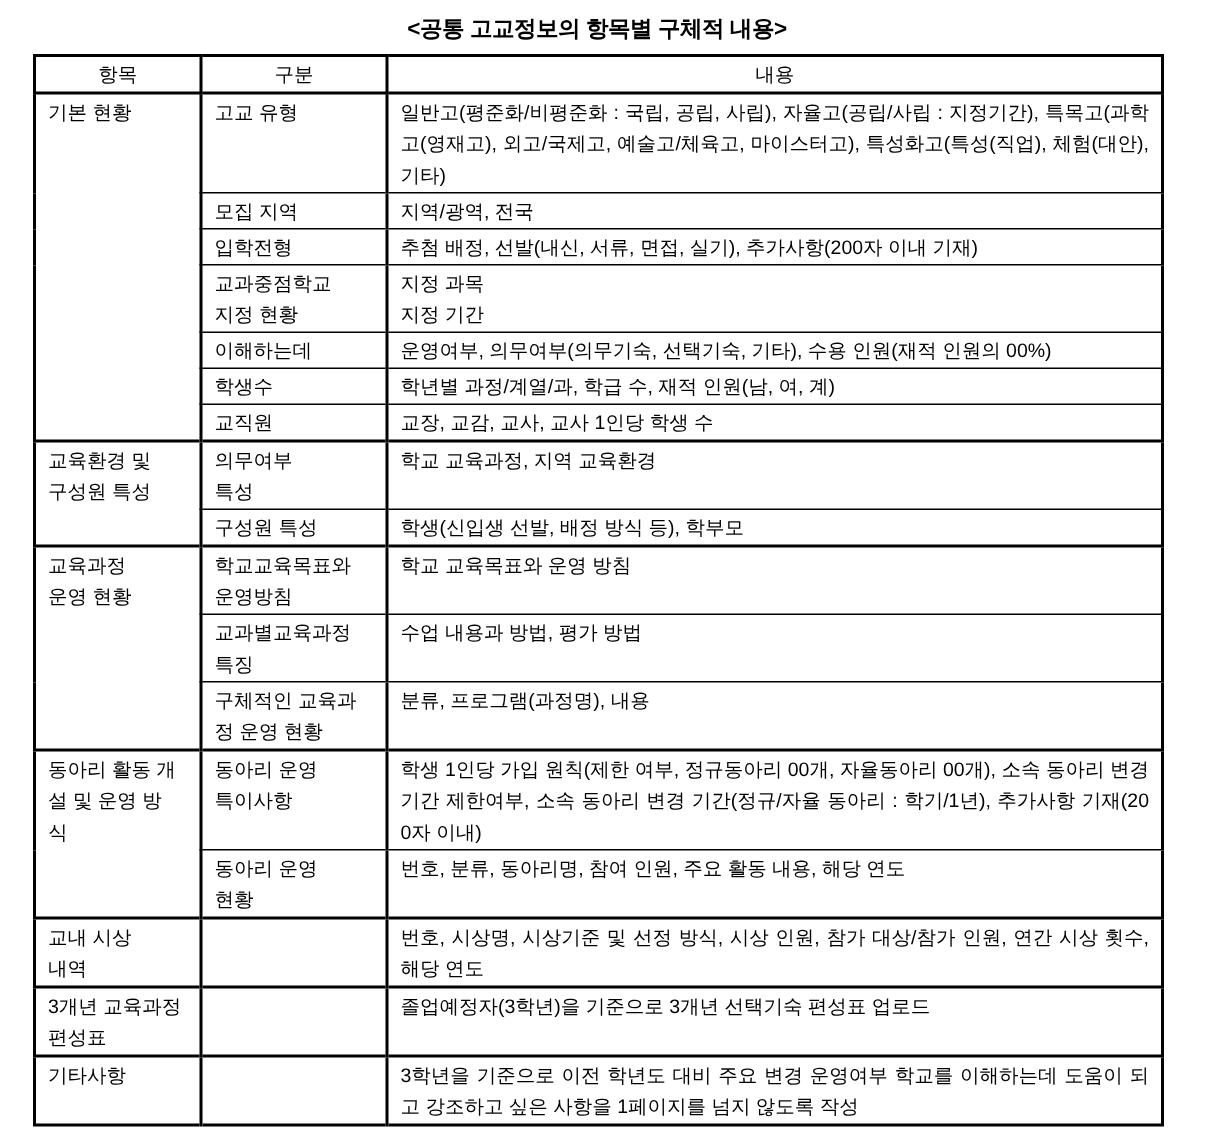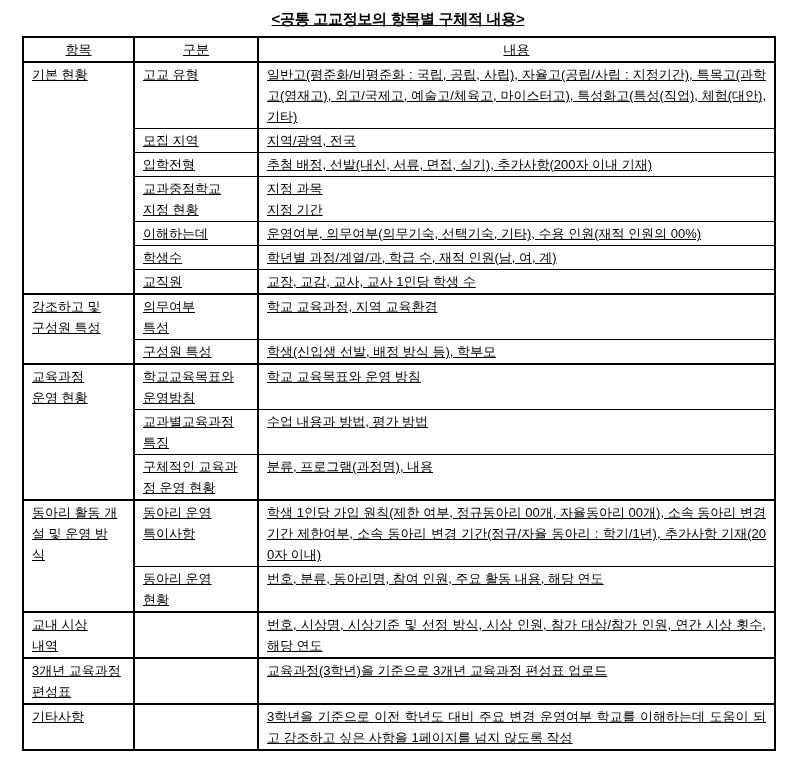--- a/index.html
+++ b/index.html
@@ -7,21 +7,20 @@
     margin: 0; padding: 0;
     width: 808px; height: 763px;
     background: #ffffff;
     color: #000000;
     font-family: "Liberation Sans", "DejaVu Sans", sans-serif;
     font-size: 13px;
   }
   .page {
     padding: 10px 0 0 22px;
     width: 788px;
-    text-decoration: underline;
   }
   .doc-title {
     width: 752px;
     text-align: center;
     font-weight: bold;
     font-size: 15px;
     letter-spacing: -0.3px;
     margin-bottom: 7px;
     white-space: nowrap;
   }
@@ -111,21 +110,21 @@
         </tr>
         <tr>
           <td class="cell-category">학생수</td>
           <td class="cell-content">학년별 과정/계열/과, 학급 수, 재적 인원(남, 여, 계)</td>
         </tr>
         <tr>
           <td class="cell-category">교직원</td>
           <td class="cell-content">교장, 교감, 교사, 교사 1인당 학생 수</td>
         </tr>
         <tr class="section-start">
-          <td class="cell-item" rowspan="2">강조하고 및
+          <td class="cell-item" rowspan="2">교육환경 및
 구성원 특성</td>
           <td class="cell-category">의무여부
 특성</td>
           <td class="cell-content">학교 교육과정, 지역 교육환경</td>
         </tr>
         <tr>
           <td class="cell-category">구성원 특성</td>
           <td class="cell-content">학생(신입생 선발, 배정 방식 등), 학부모</td>
         </tr>
         <tr class="section-start">
@@ -161,21 +160,21 @@
         <tr class="section-start">
           <td class="cell-item" rowspan="1">교내 시상
 내역</td>
           <td class="cell-category"></td>
           <td class="cell-content">번호, 시상명, 시상기준 및 선정 방식, 시상 인원, 참가 대상/참가 인원, 연간 시상 횟수, 해당 연도</td>
         </tr>
         <tr class="section-start">
           <td class="cell-item" rowspan="1">3개년 교육과정
 편성표</td>
           <td class="cell-category"></td>
-          <td class="cell-content">교육과정(3학년)을 기준으로 3개년 교육과정 편성표 업로드</td>
+          <td class="cell-content">졸업예정자(3학년)을 기준으로 3개년 선택기숙 편성표 업로드</td>
         </tr>
         <tr class="section-start">
           <td class="cell-item" rowspan="1">기타사항</td>
           <td class="cell-category"></td>
           <td class="cell-content">3학년을 기준으로 이전 학년도 대비 주요 변경 운영여부 학교를 이해하는데 도움이 되고 강조하고 싶은 사항을 1페이지를 넘지 않도록 작성</td>
         </tr>
       </tbody>
   </table>
 </div>
 

